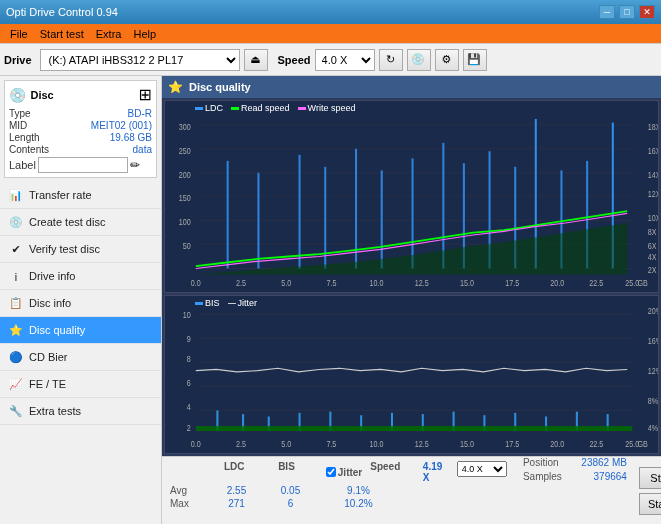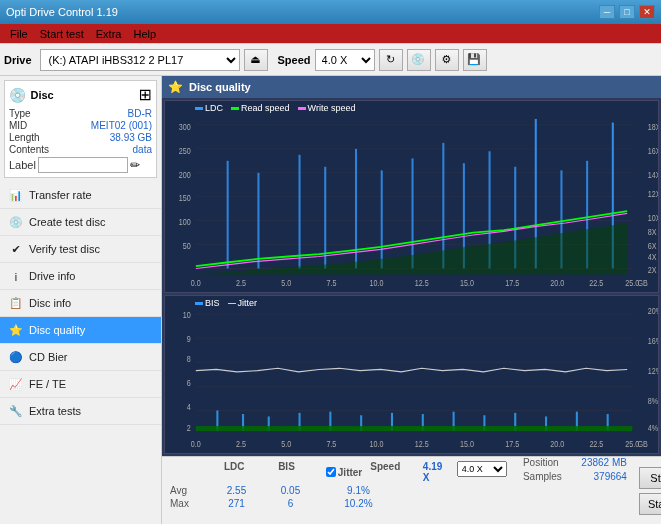--- a/index.html
+++ b/index.html
@@ -16,21 +16,21 @@
     }
     .title-bar-title { font-size: 11px; font-weight: normal; }
     .title-bar-controls { display: flex; gap: 4px; }
     .title-bar-btn {
       width: 16px; height: 14px; background: #5aa8d8; border: 1px solid #3a88b8;
       color: white; font-size: 9px; cursor: pointer; display: flex; align-items: center; justify-content: center;
     }
     .title-bar-btn.close { background: #c0392b; }
 
     .menu-bar {
-      background: #b91c1c;
+      background: #f97316;
       border-bottom: 1px solid #ccc;
       display: flex;
       padding: 2px 4px;
       height: 20px;
       align-items: center;
     }
     .menu-item { padding: 1px 6px; cursor: pointer; font-size: 11px; }
 
     .toolbar {
       background: #f0f0f0;
@@ -163,21 +163,21 @@
       cursor: pointer;
       font-size: 11px;
       padding: 0 8px;
       white-space: nowrap;
     }
   </style>
 </head>
 <body>
 
 <div class="title-bar">
-  <span class="title-bar-title">Opti Drive Control 1.19</span>
+  <span class="title-bar-title">Opti Drive Control 0.94</span>
   <div class="title-bar-controls">
     <div class="title-bar-btn">─</div>
     <div class="title-bar-btn">□</div>
     <div class="title-bar-btn close">✕</div>
   </div>
 </div>
 
 <div class="menu-bar">
   <span class="menu-item">File</span>
   <span class="menu-item">Start test</span>
@@ -216,21 +216,21 @@
       <div class="disc-row">
         <span class="disc-row-label">Type</span>
         <span class="disc-row-value">BD-R</span>
       </div>
       <div class="disc-row">
         <span class="disc-row-label">MID</span>
         <span class="disc-row-value">MEIT02 (001)</span>
       </div>
       <div class="disc-row">
         <span class="disc-row-label">Length</span>
-        <span class="disc-row-value">38.93 GB</span>
+        <span class="disc-row-value">19.68 GB</span>
       </div>
       <div class="disc-row">
         <span class="disc-row-label">Contents</span>
         <span class="disc-row-value">data</span>
       </div>
       <div class="disc-label-row">
         <span class="disc-row-label">Label</span>
         <input class="disc-label-input" type="text" style="">
         <span style="cursor:pointer;font-size:12px;">✏</span>
       </div>

